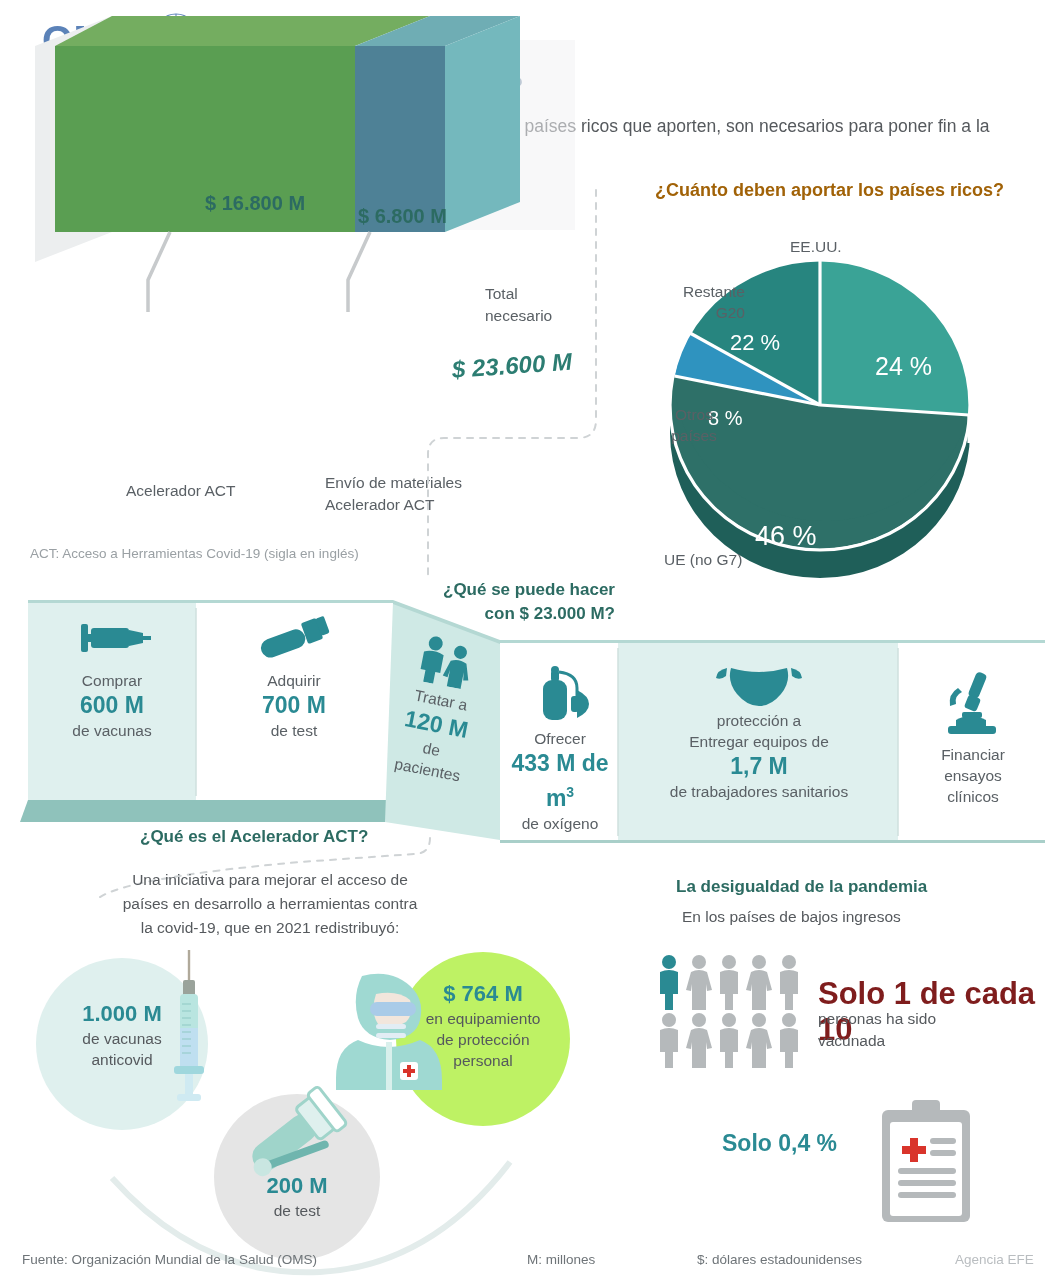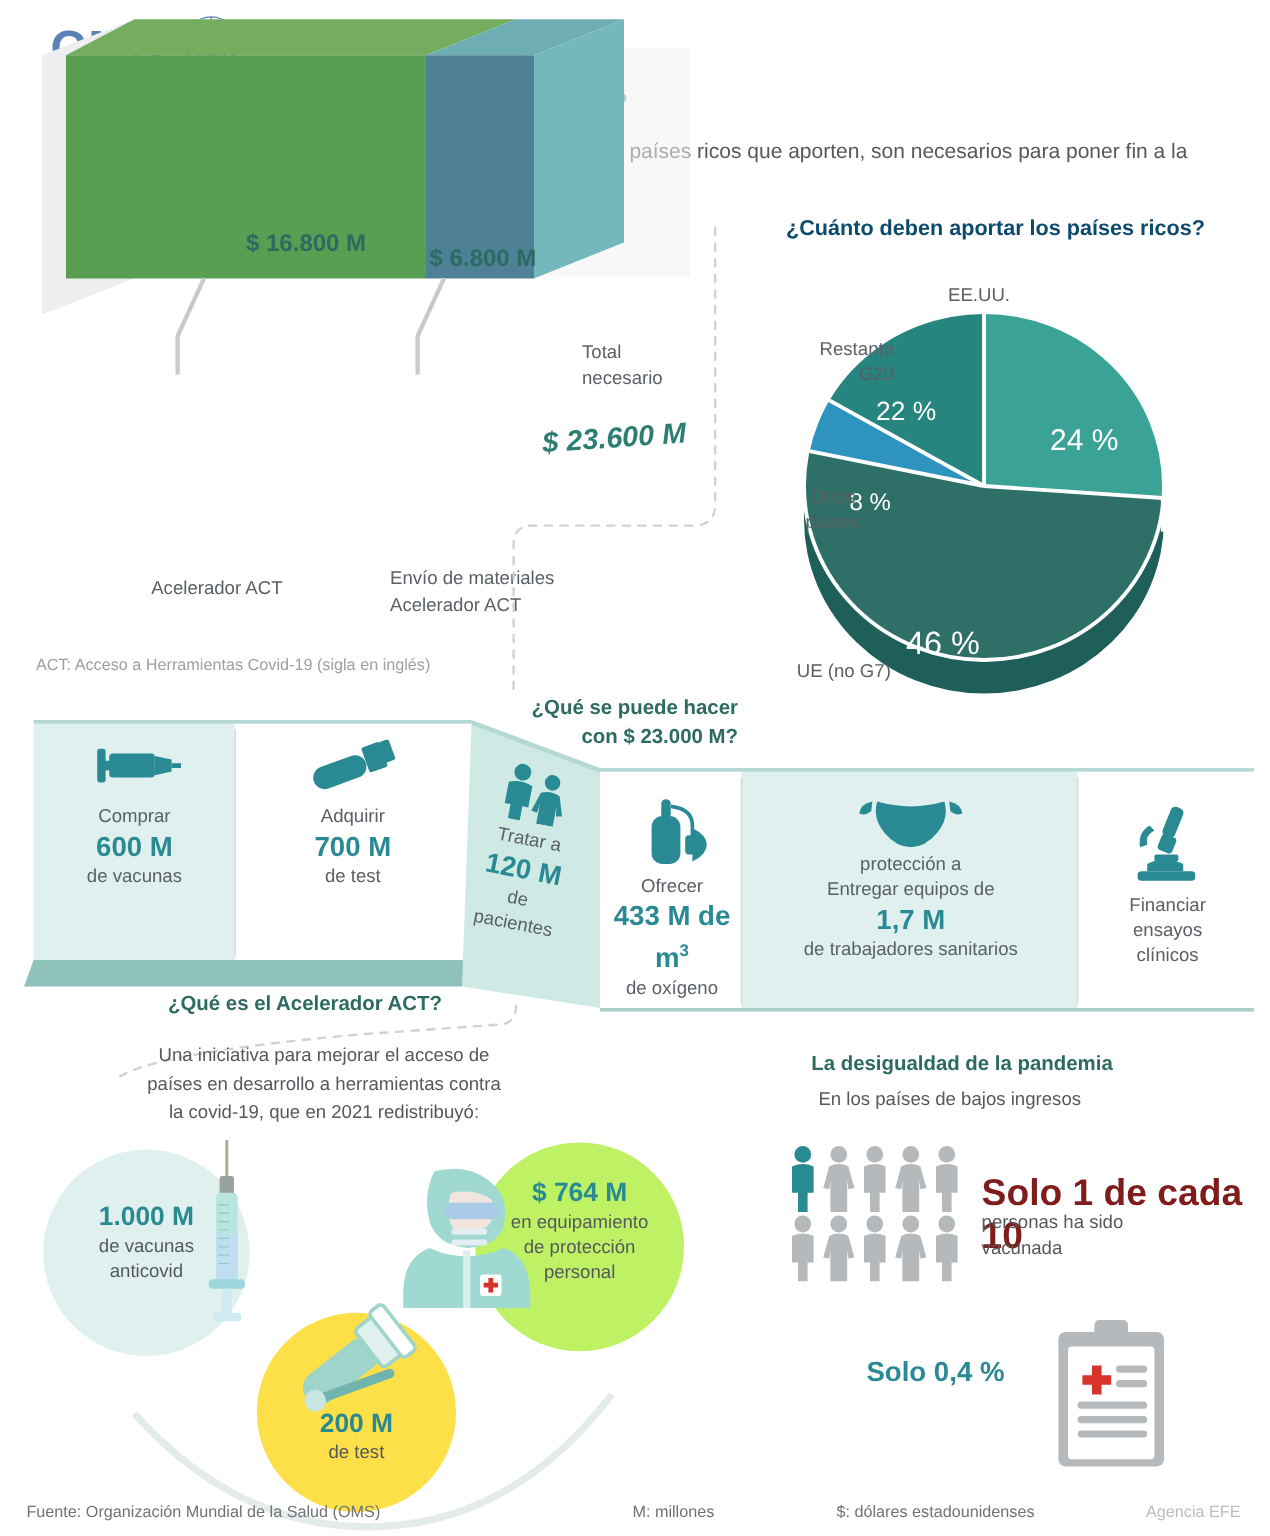--- a/index.html
+++ b/index.html
@@ -39,21 +39,21 @@
   
   #barlabel-a{ left:205px; top:192px; font-size:20px; font-weight:bold; color:#2c6b62;}
   #barlabel-b{ left:358px; top:192px; font-size:20px; font-weight:bold; color:#2c6b62;margin-top:13px;}
   #bar-total-lbl{ left:485px; top:283px; font-size:15.5px; line-height:22px; color:#5a6065; text-align:left;}
   #bar-total-val{ left:452px; top:356px; font-size:24px; font-weight:bold; font-style:italic; color:#2c7d72; transform:rotate(-4deg); transform-origin:left center;}
   #bar-leg-a{ left:126px; top:482px; font-size:15.5px; color:#5a6065;}
   #bar-leg-b{ left:325px; top:472px; font-size:15.5px; line-height:22px; color:#5a6065;}
   #act-note{ left:30px; top:546px; font-size:13.5px; color:#9aa0a4;}
 
   
-  #pie-title{ left:655px; top:180px; font-size:18px; font-weight:bold; color:#0c4a6e;}
+  #pie-title{ left:655px; top:180px; font-size:18px; font-weight:bold; color:#a16207;}
   .pie-lbl{ font-size:15.5px; line-height:21px; color:#5a6065;text-align:center;}
   #pl-eeuu{ left:790px; top:236px;}
   #pl-g20{ left:659px; top:281px; text-align:right; width:86px;}
   #pl-otros{ left:644px; top:404px; text-align:center; width:100px;}
   #pl-ue{ left:664px; top:549px;}
 
   
   #mid-q{ left:443px; top:578px; font-size:17px; font-weight:bold; line-height:24px; color:#2c6b62;}
   .cell{ position:absolute; text-align:center; }
   .cell .verb{ font-size:15.5px; color:#5a6065; line-height:21px;}
@@ -365,21 +365,21 @@
           <line x1="24" y1="91" x2="33" y2="91"></line>
         <line x1="24" y1="98" x2="33" y2="98"></line>
           <line x1="24" y1="105" x2="33" y2="105"></line>
       </g>
       <rect x="16" y="118" width="30" height="8" rx="3" fill="#9fd7dd"></rect>
       <rect x="27" y="126" width="8" height="22" fill="#cfeaf2"></rect>
       <rect x="19" y="146" width="24" height="7" rx="3" fill="#cfeaf2"></rect>
     </svg>
   </div>
 
-  <div class="abs" style="left:214px;top:1094px;width:166px;height:166px;border-radius:50%;background:#fde047;">
+  <div class="abs" style="left:214px;top:1094px;width:166px;height:166px;border-radius:50%;background:#e5e5e5;">
     <div style="padding-top:78px;text-align:center;">
       <div class="bub-num">200 M</div>
       <div class="bub-txt">de test</div>
     </div>
   </div>
   <div class="abs" style="left:228px;top:1082px;">
     <svg width="130" height="110" viewBox="0 0 130 110">
       <g transform="rotate(-38 65 55)">
         <rect x="18" y="40" width="74" height="28" rx="14" fill="#9fd4ca"></rect>
         <rect x="84" y="34" width="22" height="40" rx="4" fill="#dff0ee" stroke="#9fd4ca" stroke-width="3"></rect>

